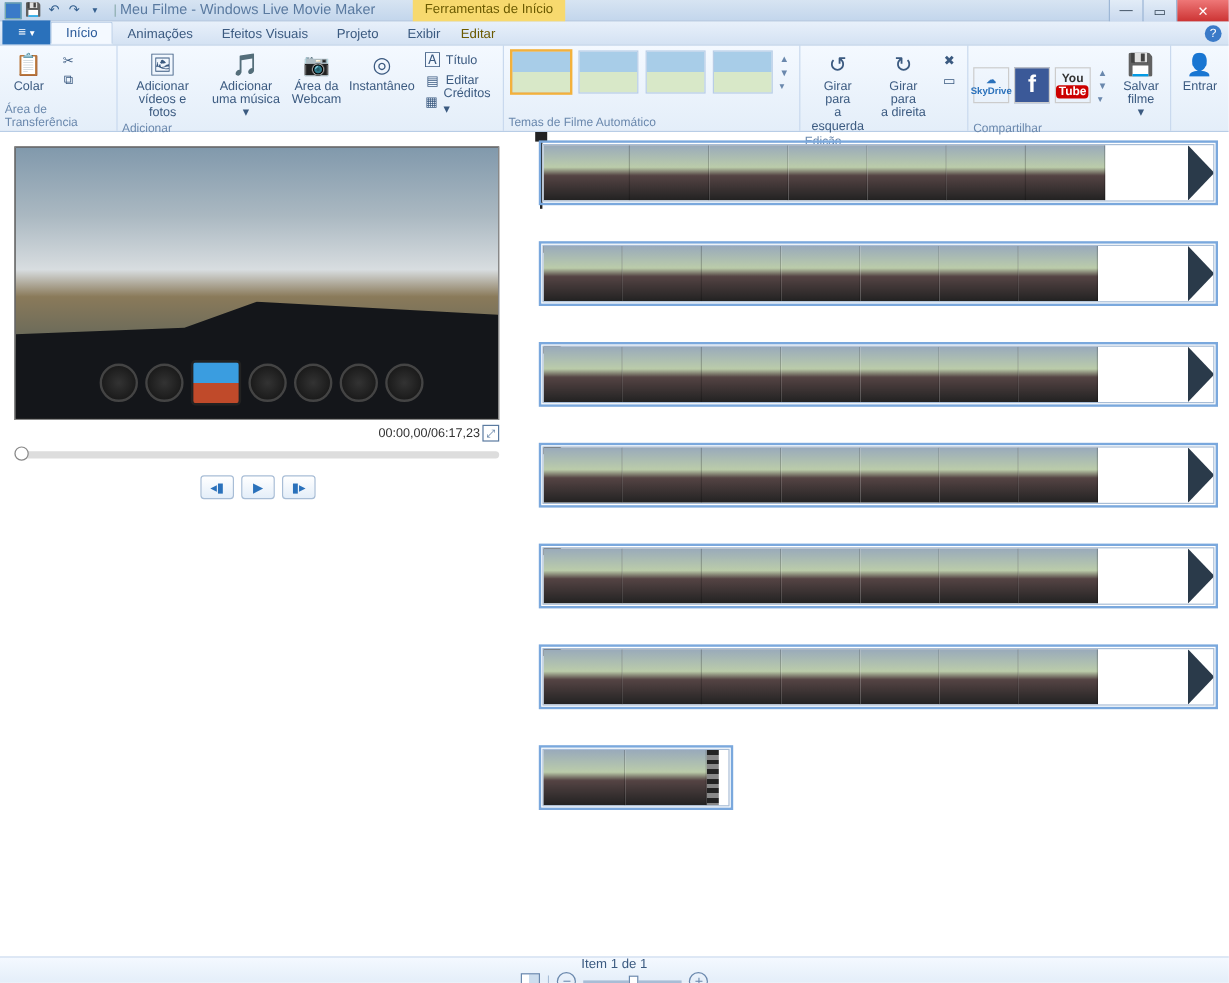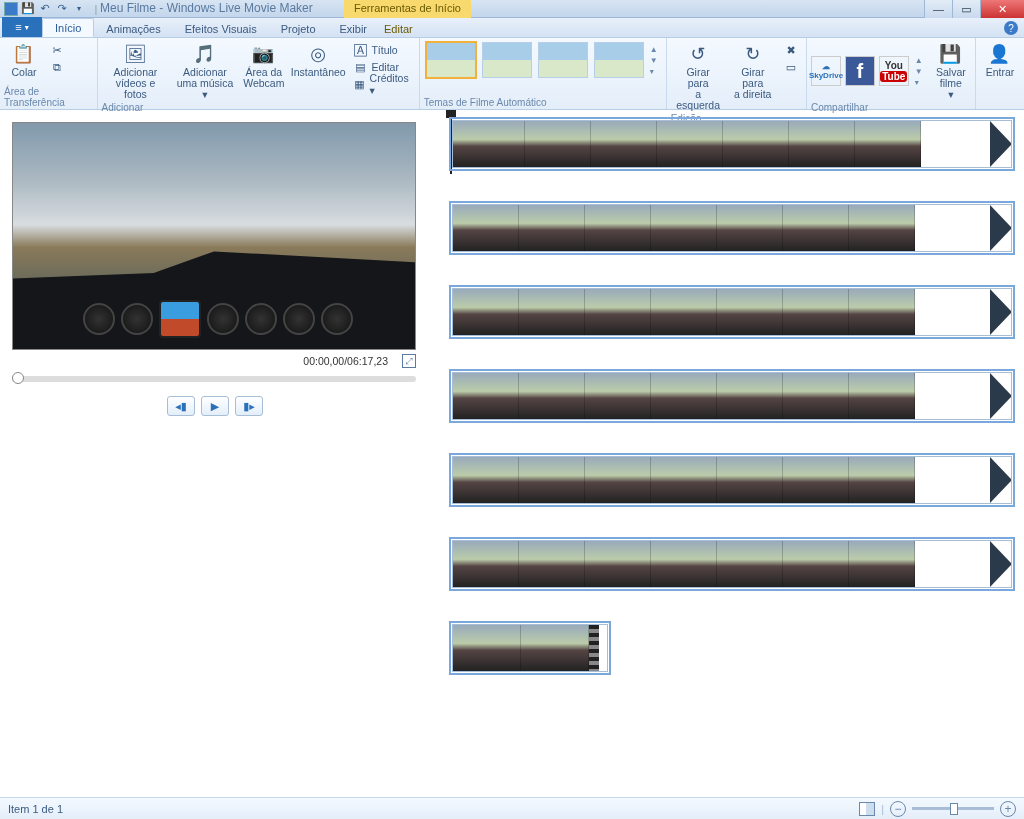--- a/index.html
+++ b/index.html
@@ -43,21 +43,21 @@
 
   
   .main { display:flex; height: calc(819px - 18px - 20px - 72px - 22px); }
   .left-pane { width: 430px; padding: 12px; position:relative;}
   .preview { width:404px; height:228px; background:#333; border:1px solid #888; position:relative; overflow:hidden;}
   .sky{position:absolute;inset:0;background:linear-gradient(#8199ac 0%, #aab8c1 25%, #d8dde0 45%, #8a7a5a 55%, #6a6a5a 70%, #1a1a1a 80%);}
   .cockpit{position:absolute;left:0;right:0;bottom:0;height:48%;background:#14161a;clip-path:polygon(0 35%, 35% 30%, 50% 10%, 100% 20%, 100% 100%, 0 100%);}
   .dials{position:absolute;bottom:8px;left:70px;right:20px;height:45px;display:flex;gap:6px;align-items:center;}
   .dial{width:32px;height:32px;border-radius:50%;background:radial-gradient(#333,#111);border:2px solid #444;}
   .pfd{width:42px;height:38px;border-radius:4px;background:linear-gradient(#3a9de0 50%,#c04a2a 50%);border:2px solid #222;}
-  .time-row{display:flex;justify-content:flex-end;align-items:center;gap:14px;padding:4px 2px 0 0;font-size:10.5px;color:#333;}
+  .time-row{display:flex;justify-content:flex-end;align-items:center;gap:2px;padding:4px 2px 0 0;font-size:10.5px;color:#333;}
   .full-ico{width:14px;height:14px;border:1px solid #5a7aa0;color:#5a7aa0;font-size:9px;display:flex;align-items:center;justify-content:center;}
   .seek{width:404px;height:6px;background:#ddd;border-radius:3px;margin-top:8px;position:relative;}
   .seek-thumb{width:12px;height:12px;border-radius:50%;background:#fff;border:1px solid #888;position:absolute;left:0;top:-4px;}
   .play-controls{display:flex;justify-content:center;gap:6px;margin-top:14px;}
   .pc-btn{width:28px;height:20px;border:1px solid #a8bdd6;border-radius:3px;background:linear-gradient(#fff,#e4eef9);display:flex;align-items:center;justify-content:center;color:#2a71bb;font-size:11px;}
   .caption{margin:18px 40px 0 40px;font-family:Georgia,serif;font-size:15px;line-height:20px;color:#111;}
 
   .right-pane{flex:1;padding:10px 12px 0 22px;overflow:auto;}
   .strip-row{margin-bottom:36px;position:relative;}
   .strip{display:flex;height:48px;border:1px solid #a8bdd6;background:#fff;overflow:hidden;position:relative;}
@@ -67,21 +67,21 @@
   .frame.first{width:72px;}
   .arrow-end{position:absolute;right:-1px;top:0;bottom:0;width:22px;background:#2a3a4a;clip-path:polygon(0 0,100% 50%,0 100%);}
   .playhead{position:absolute;left:-2px;top:-6px;bottom:-6px;width:2px;background:#222;}
   .playhead::before{content:"";position:absolute;top:-4px;left:-4px;width:10px;height:8px;background:#222;}
 
   .short-strip{width:156px;height:48px;border:1px solid #a8bdd6;outline:2px solid #7aa8dd;outline-offset:1px;display:flex;position:relative;}
   .film-edge{width:10px;background:repeating-linear-gradient(#222 0 4px,#888 4px 8px);}
   .short-strip .frame{width:68px;}
 
   
-  .status-bar{position:absolute;left:0;right:0;bottom:0;height:22px;background:linear-gradient(#f4f9ff,#e4eef9);border-top:1px solid #c9d9ee;display:flex;align-items:center;justify-content:space-between;padding:0 8px;font-size:11px;color:#3b5a80;}
+  .status-bar{position:absolute;left:0;right:0;bottom:0;height:22px;background:linear-gradient(#f4f9ff,#e4eef9);border-top:1px solid #c9d9ee;display:flex;align-items:center;justify-content:space-between;padding:0 8px;font-size:11px;color:#3b5a80;flex-direction:column;}
   .zoom-ctrl{display:flex;align-items:center;gap:6px;}
   .zoom-btn{width:16px;height:16px;border:1px solid #6a88ad;border-radius:50%;display:flex;align-items:center;justify-content:center;color:#6a88ad;font-size:12px;line-height:1;}
   .zoom-track{width:82px;height:3px;background:#a8bdd6;position:relative;}
   .zoom-thumb{position:absolute;left:38px;top:-4px;width:8px;height:12px;background:#fff;border:1px solid #6a88ad;}
   .view-ico{width:16px;height:14px;border:1px solid #6a88ad;background:linear-gradient(90deg,#fff 40%,#cde 40%);}
 </style>
 </head>
 <body>
 
 <div class="title-bar">

